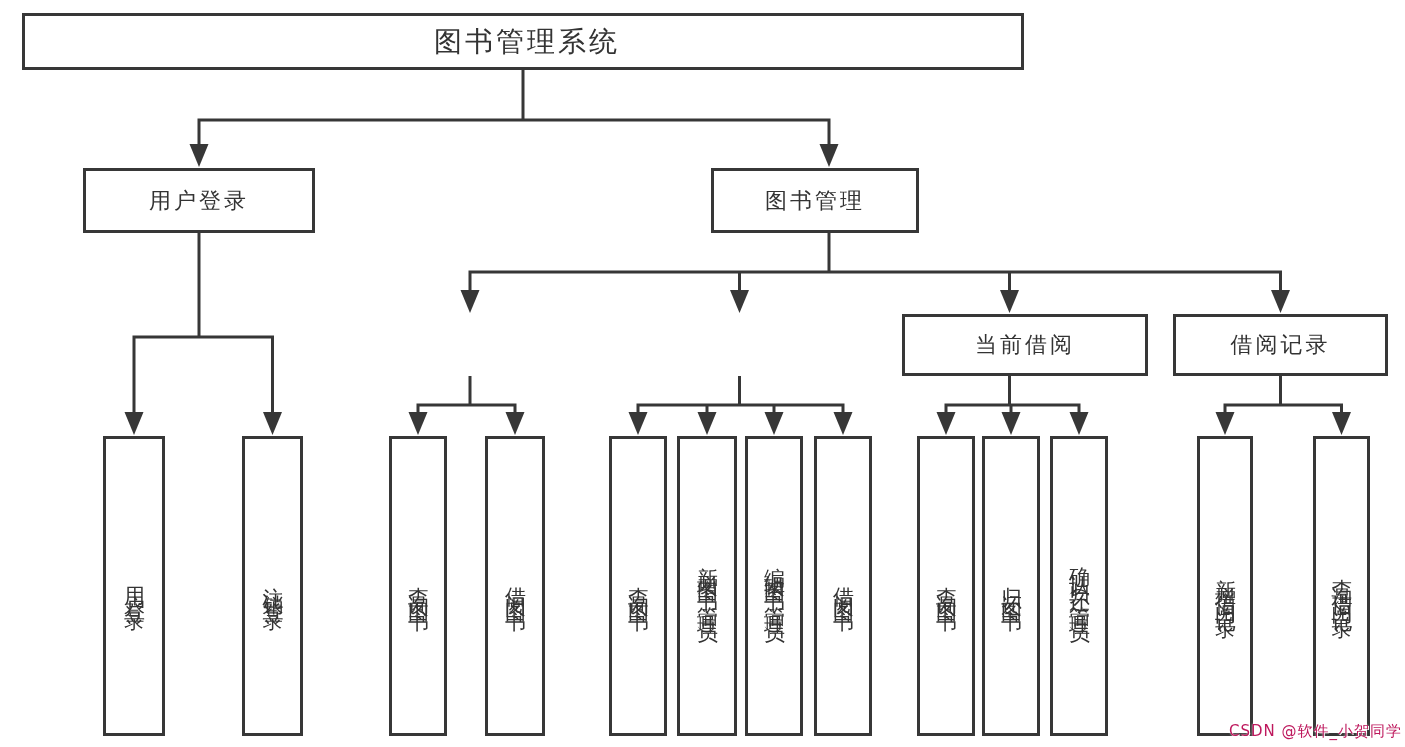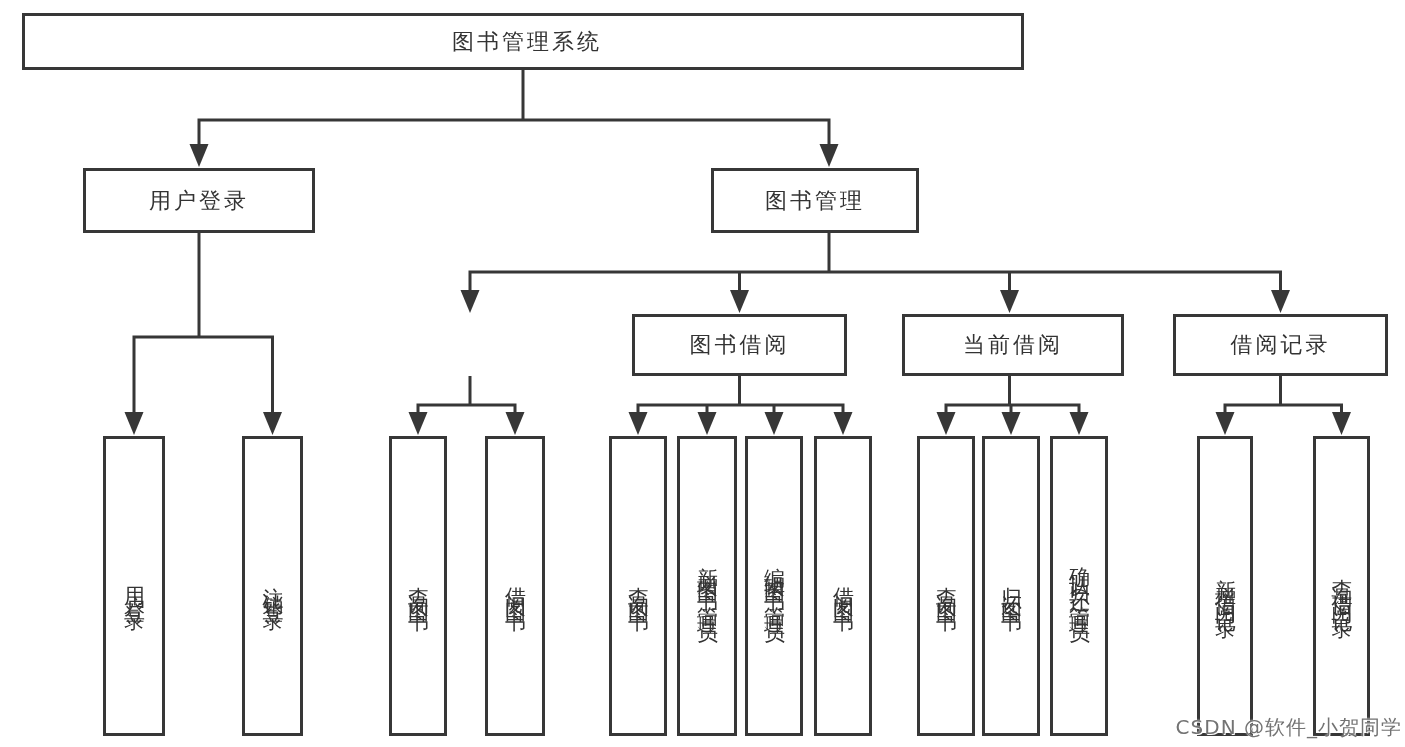--- a/index.html
+++ b/index.html
@@ -16,36 +16,36 @@
     position: absolute;
     box-sizing: border-box;
     border: 3px solid #373737;
     background: #ffffff;
     display: flex;
     align-items: center;
     justify-content: center;
     color: #333333;
   }
   .h { font-size: 22px; letter-spacing: 3px; }
-  .root { font-size: 22px; letter-spacing: 3px; padding-left: 8px; }
+  .root { font-size: 28px; letter-spacing: 3px; padding-left: 8px; }
   .v {
     top: 436px;
     height: 300px;
     writing-mode: vertical-rl;
     text-orientation: mixed;
     font-size: 21px;
     letter-spacing: 8px;
     line-height: 1;
   }
   .watermark {
     position: absolute;
     right: 3px;
     bottom: 6px;
-    font-size: 20px;
-    color: #737373;
+    font-size: 15px;
+    color: #be185d;
     letter-spacing: 1px;
     text-shadow: 0 0 2px #ffffff, 1px 1px 0 #ffffff;
     white-space: nowrap;
     margin-left: 28px;
   }
 </style>
 </head>
 <body>
 
 <div class="canvas">
@@ -100,22 +100,21 @@
       <polygon points="1215.5,412 1234.5,412 1225,435"></polygon>
       <polygon points="1332,412 1351,412 1341.5,435"></polygon>
     </g>
   </svg>
 
   <div class="box h root" style="left:22px; top:13px; width:1002px; height:57px;">图书管理系统</div>
 
   <div class="box h" style="left:83px; top:168px; width:232px; height:65px;">用户登录</div>
   <div class="box h" style="left:711px; top:168px; width:208px; height:65px;">图书管理</div>
 
-  <div class="box h" style="left:632px; top:314px; width:215px; height:62px;">图书借阅</div>
-  <div class="box h" style="left:902px; top:314px; width:222px; height:62px;">当前借阅</div>
+  <div class="box h" style="left:902px; top:314px; width:246px; height:62px;">当前借阅</div>
   <div class="box h" style="left:1173px; top:314px; width:215px; height:62px;">借阅记录</div>
 
   <div class="box v" style="left:103px; width:62px;">用户登录</div>
   <div class="box v" style="left:242px; width:61px;">注销登录</div>
 
   <div class="box v" style="left:389px; width:58px;">查询图书</div>
   <div class="box v" style="left:485px; width:60px;">借阅图书</div>
 
   <div class="box v" style="left:609px; width:58px;">查询图书</div>
   <div class="box v" style="left:677px; width:60px;">新增图书（管理员）</div>

